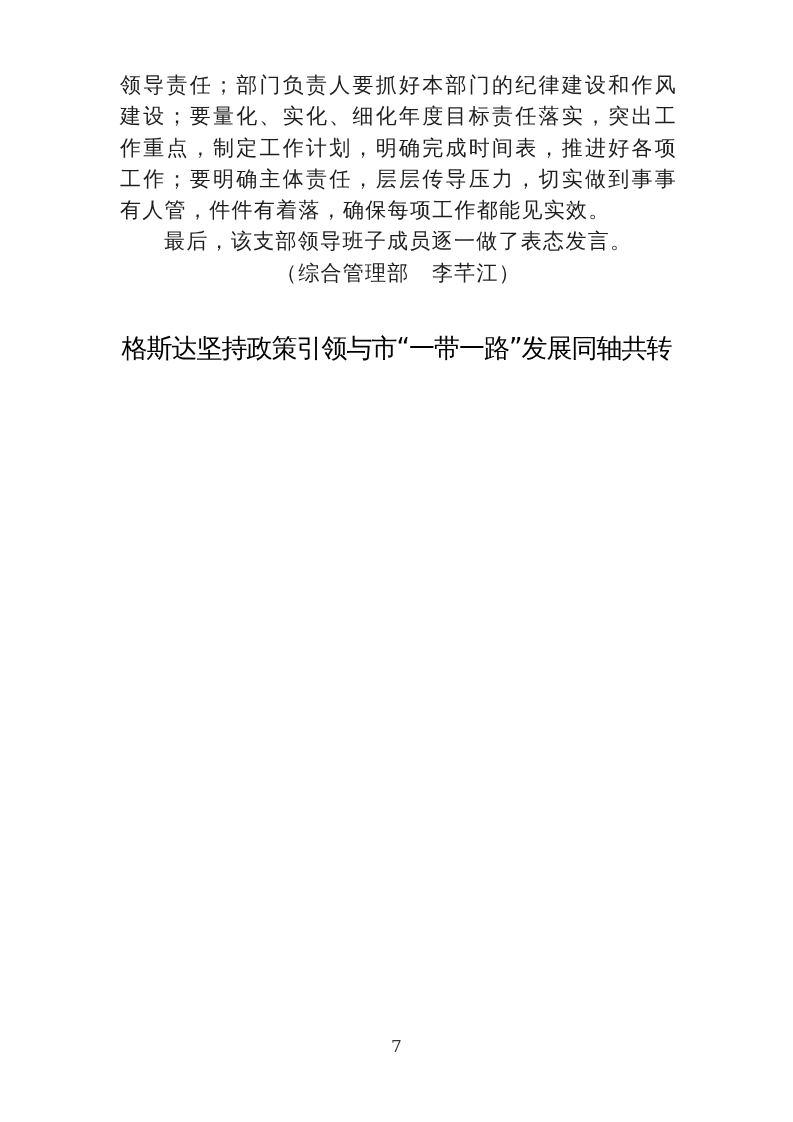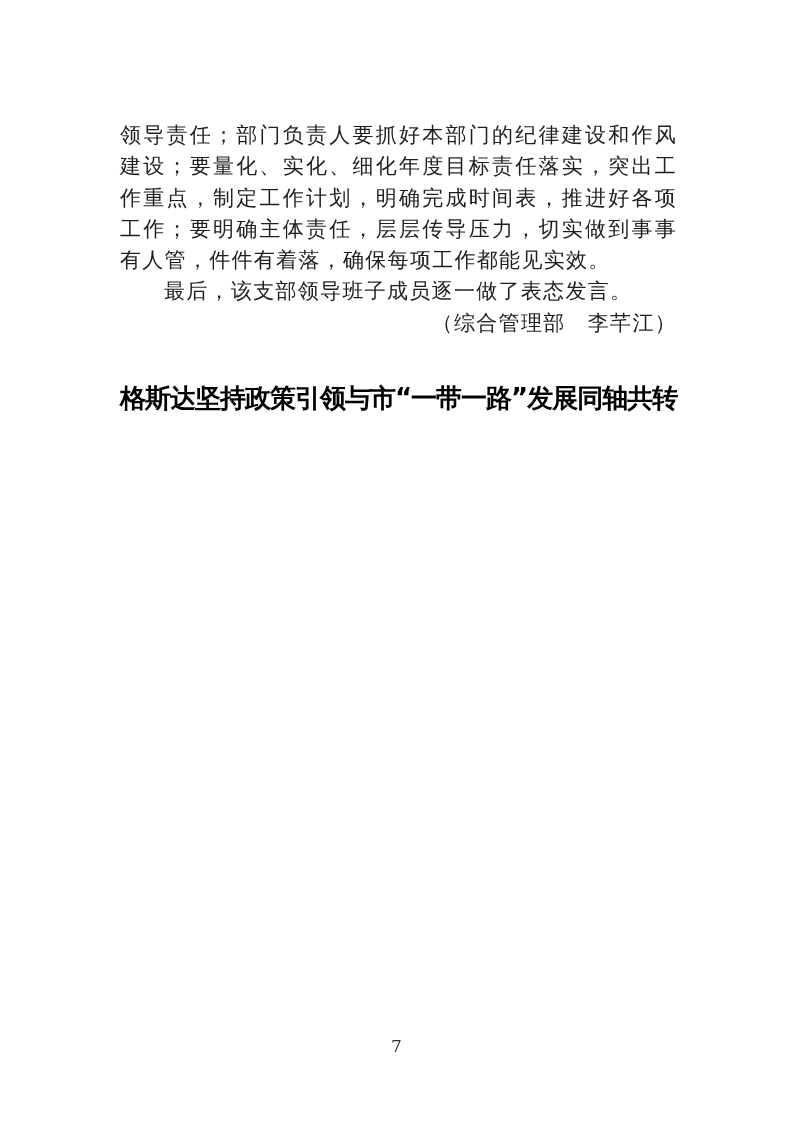--- a/index.html
+++ b/index.html
@@ -12,50 +12,51 @@
     width: 793px;
     height: 1122px;
     background: #ffffff;
     overflow: hidden;
     font-family: "DejaVu Serif", "Liberation Serif", serif;
     color: #1e1e1e;
   }
   .content {
     position: absolute;
     left: 120px;
-    top: 0;
+    top: 15px;
     width: 557px;
-    padding-top: 120px;
+    padding-top: 55px;
   }
   .body-par {
     margin: 0;
     font-size: 21px;
     line-height: 31.3px;
     letter-spacing: 1.3px;
     text-align: justify;
     text-justify: inter-character;
     word-break: break-all;
   }
   .indent {
     text-indent: 44px;
   }
   .attribution {
     margin: 0;
     font-size: 21px;
     line-height: 31.3px;
     letter-spacing: 1.3px;
-    text-align: right;
+    text-align: center;
   }
   .article-title {
     margin: 38px 4px 30px 0;
     font-family: "DejaVu Sans", "Liberation Sans", sans-serif;
-    font-weight: 700;
+    font-weight: 400;
     font-size: 26px;
     line-height: 42px;
     letter-spacing: -1px;
+    text-align: center;
     color: #000000;
     white-space: nowrap;
   }
   .page-number {
     position: absolute;
     top: 1036px;
     left: 0;
     width: 100%;
     text-align: center;
     font-size: 17px;

